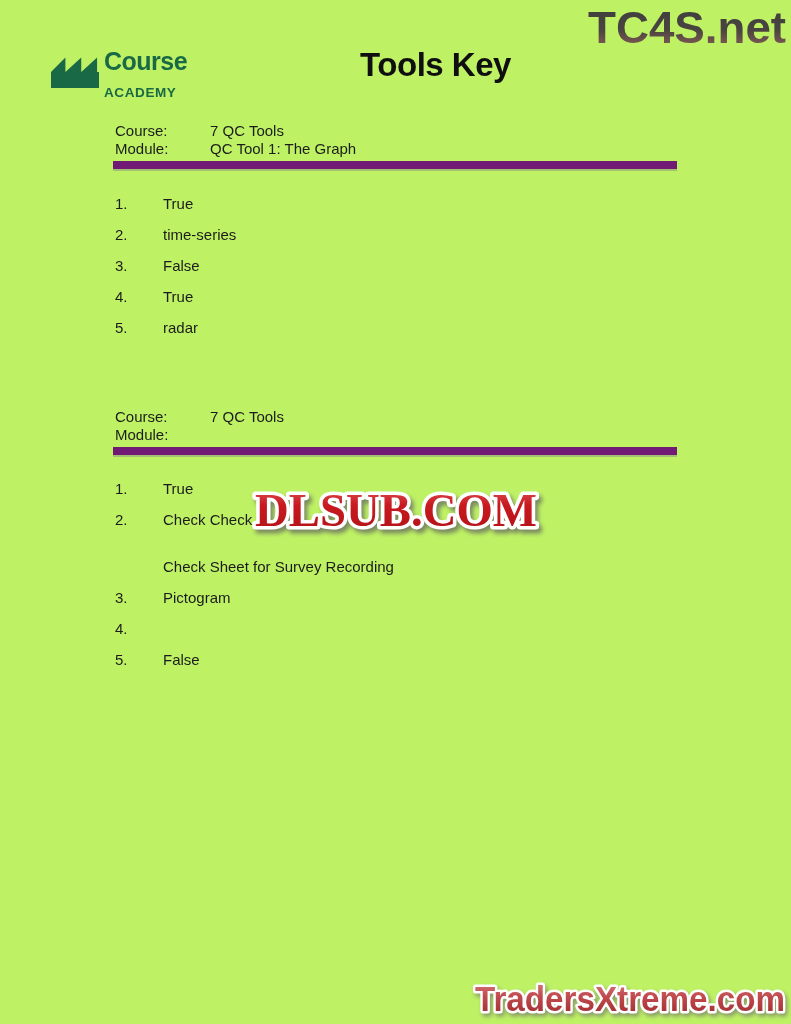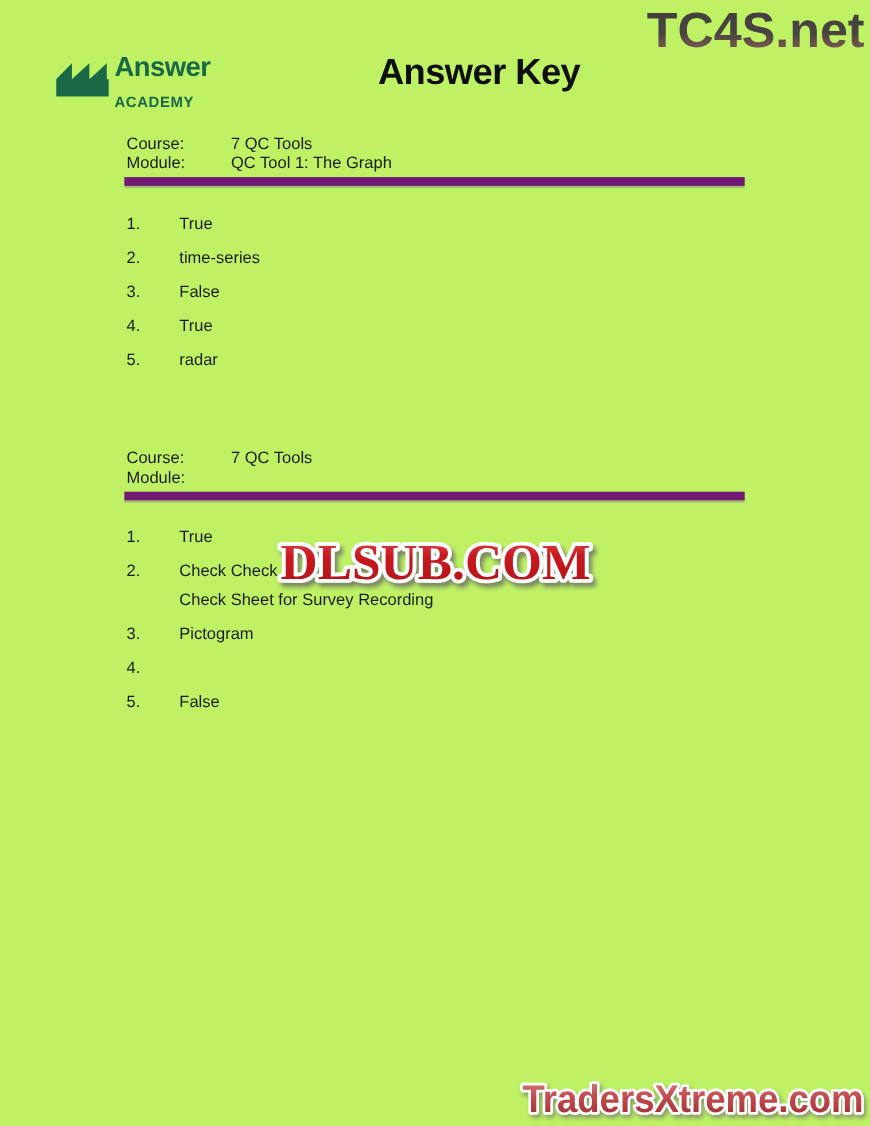--- a/index.html
+++ b/index.html
@@ -37,21 +37,21 @@
   .row { display:flex; font-size:15px; line-height:18px; }
   .row-label { width:95px; }
 
   
   .answers { position:absolute; left:113px; width:600px; }
   #answers1 { top:195px; }
   #answers2 { top:480px; }
   .item { display:flex; font-size:15px; line-height:18px; margin-bottom:13px; }
   .item-num { width:48px; flex:0 0 48px; padding-left:2px; }
   .item-text { white-space:pre-line; }
-  .cont-line { margin-top:8px; }
+  .cont-line { margin-top:29px; }
 
   
   .wm { position:absolute; pointer-events:none; }
   #wm-top { top:2px; right:1px; }
   #wm-mid { top:483px; left:250px; filter:drop-shadow(3px 4px 2px rgba(95,95,95,0.7)); }
   #wm-bottom { bottom:1px; right:1px; filter:drop-shadow(2px 3px 2px rgba(110,110,110,0.65)); }
   svg { overflow:visible; display:block; }
 </style>
 </head>
 <body>
@@ -67,26 +67,26 @@
           <stop offset="100%" style="stop-color:var(--wm_top_red,#97645c)"></stop>
         </linearGradient>
       </defs>
       <text x="102" y="41" text-anchor="middle" font-family="Liberation Sans, sans-serif" font-size="45" font-weight="bold" fill="url(#gradTop)" textLength="198" lengthAdjust="spacingAndGlyphs">TC4S.net</text>
     </svg>
   </div>
 
   <div class="logo">
     <div class="factory"></div>
     <div class="logo-text">
-      <span class="logo-name">Answer</span>
+      <span class="logo-name">Course</span>
       <span class="logo-sub">ACADEMY</span>
     </div>
   </div>
 
-  <div class="title">Answer Key</div>
+  <div class="title">Tools Key</div>
 
   <div class="section" id="section1">
     <div class="course-block">
       <div class="row">
         <div class="row-label">Course:</div>
         <div class="row-value">7 QC Tools</div>
       </div>
       <div class="row">
         <div class="row-label">Module:</div>
         <div class="row-value">QC Tool 1: The Graph</div>

